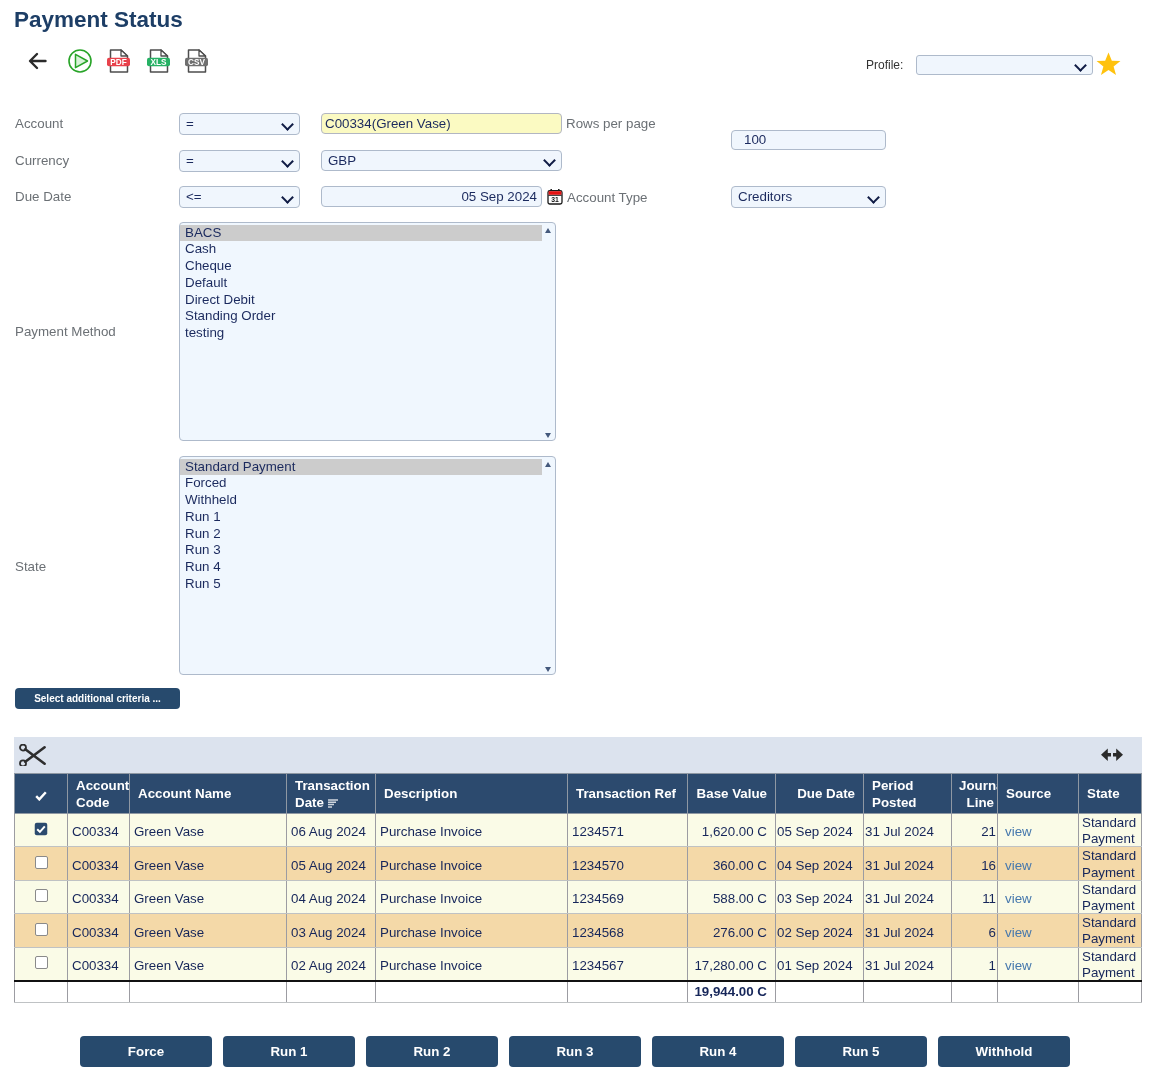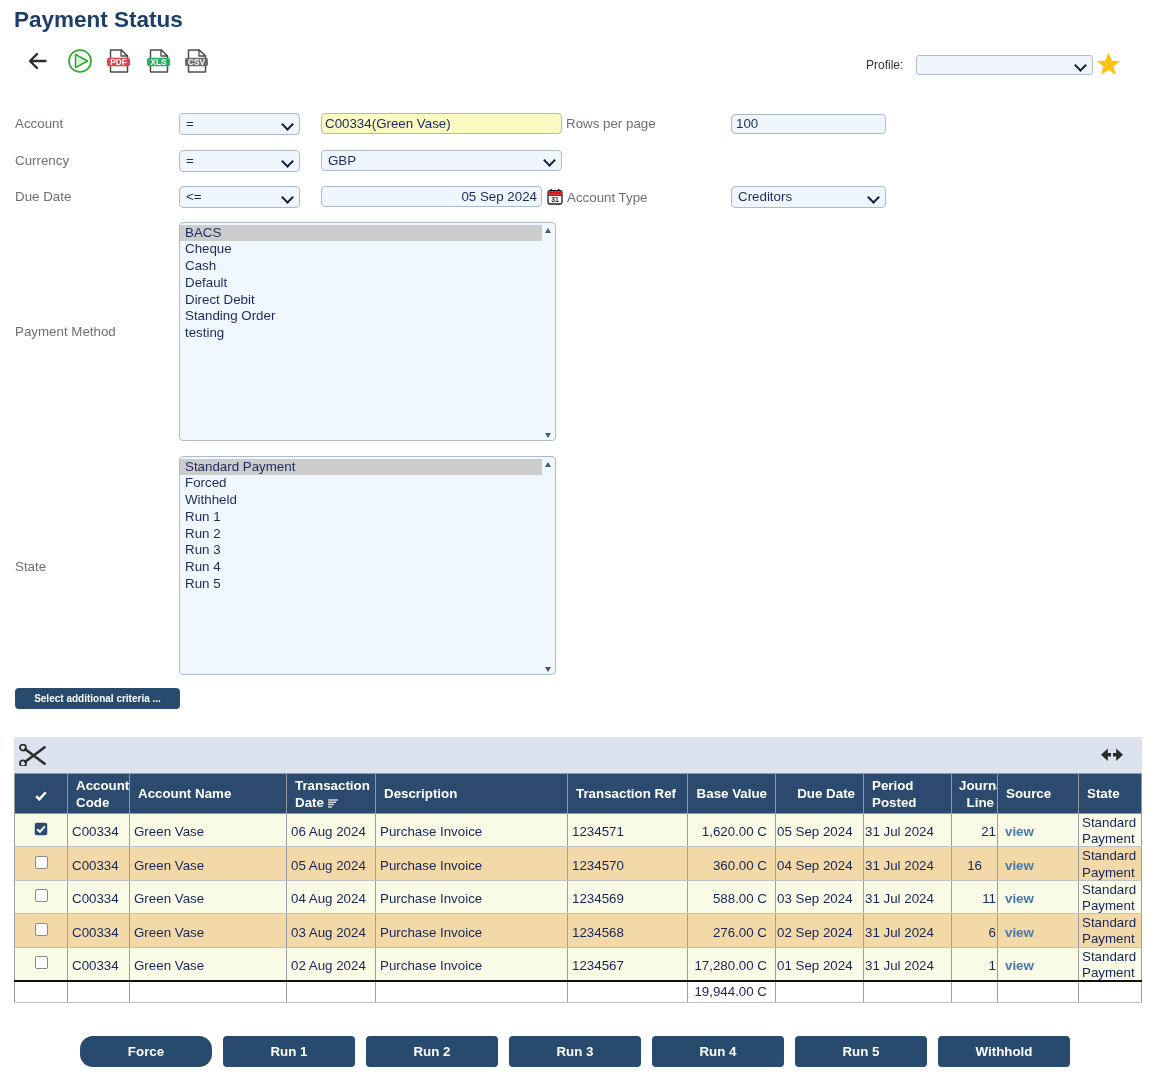--- a/index.html
+++ b/index.html
@@ -32,21 +32,21 @@
 #grid td { border:1px solid; border-color:#bfc2c4 #9c9ca2; font-size:13.33px; color:#16265a; padding:5px 4px 0 4px; overflow:hidden; line-height:16.5px; white-space:nowrap; }
 #grid td.ck { padding-top:0; text-align:center; }
 #grid td.st { padding:0 2px 0 3px; white-space:normal; line-height:16.2px; }
 #grid td.st span { position:relative; top:1px; }
 #grid td.ck svg, #grid td.ck span { position:relative; top:-1.5px; vertical-align:middle; }
 #grid .num { text-align:right; padding-right:8px; }
 #grid td.date { padding-left:1px; }
 #grid tr.odd td { background:#fafbe7; }
 #grid tr.even td { background:#f4d9a8; }
 #grid tfoot td { border-top:2px solid #111; background:#fff; height:21.5px; padding-top:0; }
-a.view { color:#4678ad; font-weight:bold; text-decoration:none; }
+a.view { color:#4678ad; font-weight:normal; text-decoration:none; }
 .cb { width:13px; height:13px; border:1px solid #8a8a8a; border-radius:2px; background:#fff; display:inline-block; vertical-align:middle; }
 </style>
 </head>
 <body>
 <div id="page">
   <h1 class="abs" style="left:14px; top:7px;">Payment Status</h1>
 
   <svg class="abs" style="left:28px; top:51px;" width="19" height="20" viewBox="0 0 19 20">
     <path d="M17.5 10 H2.5 M9 3 L2 10 L9 17" fill="none" stroke="#2b2b2b" stroke-width="2.4" stroke-linecap="round" stroke-linejoin="round"></path>
   </svg>
@@ -79,21 +79,21 @@
   <div class="abs" style="left:866px; top:58px; color:#333; font-size:12px;">Profile:</div>
   <div class="abs ctl sel" style="left:916px; top:55px; width:177px; height:20px; border-radius:3px;"></div>
   <svg class="abs" style="left:1096px; top:52px;" width="25" height="24" viewBox="0 0 25 24.5">
     <path d="M12.5 0.5 L15.9 9 L24.7 9.3 L17.7 14.9 L20.2 23.5 L12.5 18.4 L4.8 23.5 L7.3 14.9 L0.3 9.3 L9.1 9 Z" fill="#ffc20e"></path>
   </svg>
 
   <div class="abs lbl" style="left:15px; top:116px;">Account</div>
   <div class="abs ctl sel" style="left:179px; top:113px; width:121px; height:22px; line-height:20px;">=</div>
   <div class="abs" style="left:321px; top:113px; width:241px; height:21px; background:#fbfac2; border:1px solid #b2b6c2; border-radius:4px; line-height:19px; padding:0 6px 0 3px; color:#1b2a5e;">C00334(Green Vase)</div>
   <div class="abs lbl" style="left:566px; top:116px;">Rows per page</div>
-  <div class="abs ctl" style="left:731px; top:114px; width:155px; height:20px; line-height:18px; padding-left:4px;">100</div>
+  <div class="abs ctl" style="left:731px; top:130px; width:155px; height:20px; line-height:18px; padding-left:12px;">100</div>
 
   <div class="abs lbl" style="left:15px; top:152.5px;">Currency</div>
   <div class="abs ctl sel" style="left:179px; top:150px; width:121px; height:22px; line-height:20px;">=</div>
   <div class="abs ctl sel" style="left:321px; top:150px; width:241px; height:21px; line-height:19px;">GBP</div>
 
   <div class="abs lbl" style="left:15px; top:189px;">Due Date</div>
   <div class="abs ctl sel" style="left:179px; top:186px; width:121px; height:22px; line-height:20px;">&lt;=</div>
   <div class="abs ctl" style="left:321px; top:186px; width:221px; height:21px; line-height:19px; text-align:right; padding-right:4px;">05 Sep 2024</div>
   <svg class="abs" style="left:547px; top:188px;" width="16" height="17" viewBox="0 0 16 17">
     <path d="M4.2 1 v2.4 M11.8 1 v2.4" stroke="#1a1a1a" stroke-width="1.5"></path>
@@ -101,22 +101,22 @@
     <rect x="1.6" y="3.2" width="12.8" height="3.6" fill="#e51212"></rect>
     <path d="M1.4 7.4 h13.2" stroke="#1a1a1a" stroke-width="0.9"></path>
     <text x="8" y="14.1" font-family="Liberation Sans, sans-serif" font-size="6.8" font-weight="bold" fill="#111" text-anchor="middle">31</text>
   </svg>
   <div class="abs lbl" style="left:567px; top:190px;">Account Type</div>
   <div class="abs ctl sel" style="left:731px; top:186px; width:155px; height:22px; line-height:20px;">Creditors</div>
 
   <div class="abs lbl" style="left:15px; top:324px;">Payment Method</div>
   <div class="abs listbox" style="left:179px; top:222px; width:377px; height:219px;">
     <div class="on">BACS</div>
+    <div>Cash</div>
     <div>Cheque</div>
-    <div>Cash</div>
     <div>Default</div>
     <div>Direct Debit</div>
     <div>Standing Order</div>
     <div>testing</div>
   </div>
   <div class="sbup" style="left:545px; top:228px;"></div>
   <div class="sbdn" style="left:545px; top:433px;"></div>
 
   <div class="abs lbl" style="left:15px; top:559px;">State</div>
   <div class="abs listbox" style="left:179px; top:456px; width:377px; height:219px;">
@@ -204,21 +204,21 @@
       <tr class="even" style="height:33px">
         <td class="ck"><span class="cb"></span></td>
         <td>C00334</td>
           <td>Green Vase</td>
           <td>05 Aug 2024</td>
           <td>Purchase Invoice</td>
           <td>1234570</td>
         <td class="num">360.00 C</td>
           <td class="date">04 Sep 2024</td>
           <td class="date">31 Jul 2024</td>
-        <td class="num" style="padding-right:15px;">16</td>
+        <td class="num" style="padding-right:1px;">16</td>
           <td style="padding-left:7px;"><a class="view" href="#">view</a></td>
           <td class="st"><span>Standard Payment</span></td>
       </tr>
       <tr class="odd" style="height:33px">
         <td class="ck"><span class="cb"></span></td>
         <td>C00334</td>
           <td>Green Vase</td>
           <td>04 Aug 2024</td>
           <td>Purchase Invoice</td>
           <td>1234569</td>
@@ -259,30 +259,30 @@
       </tr>
     </tbody>
     <tfoot>
       <tr style="height:21px">
         <td></td>
           <td></td>
           <td></td>
           <td></td>
           <td></td>
           <td></td>
-        <td class="num" style="font-weight:normal;">19,944.00 C</td>
+        <td class="num" style="font-weight:bold;">19,944.00 C</td>
         <td></td>
           <td></td>
           <td></td>
           <td></td>
           <td></td>
       </tr>
     </tfoot>
   </table>
 
-  <div class="abs navybtn" style="left:80px; top:1036px; width:132px; height:31px; line-height:31px;border-radius:13px;">Force</div>
+  <div class="abs navybtn" style="left:80px; top:1036px; width:132px; height:31px; line-height:31px;">Force</div>
   <div class="abs navybtn" style="left:223px; top:1036px; width:132px; height:31px; line-height:31px;">Run 1</div>
   <div class="abs navybtn" style="left:366px; top:1036px; width:132px; height:31px; line-height:31px;">Run 2</div>
   <div class="abs navybtn" style="left:509px; top:1036px; width:132px; height:31px; line-height:31px;">Run 3</div>
   <div class="abs navybtn" style="left:652px; top:1036px; width:132px; height:31px; line-height:31px;">Run 4</div>
   <div class="abs navybtn" style="left:795px; top:1036px; width:132px; height:31px; line-height:31px;">Run 5</div>
   <div class="abs navybtn" style="left:938px; top:1036px; width:132px; height:31px; line-height:31px;">Withhold</div>
 </div>
 
 </body></html>

